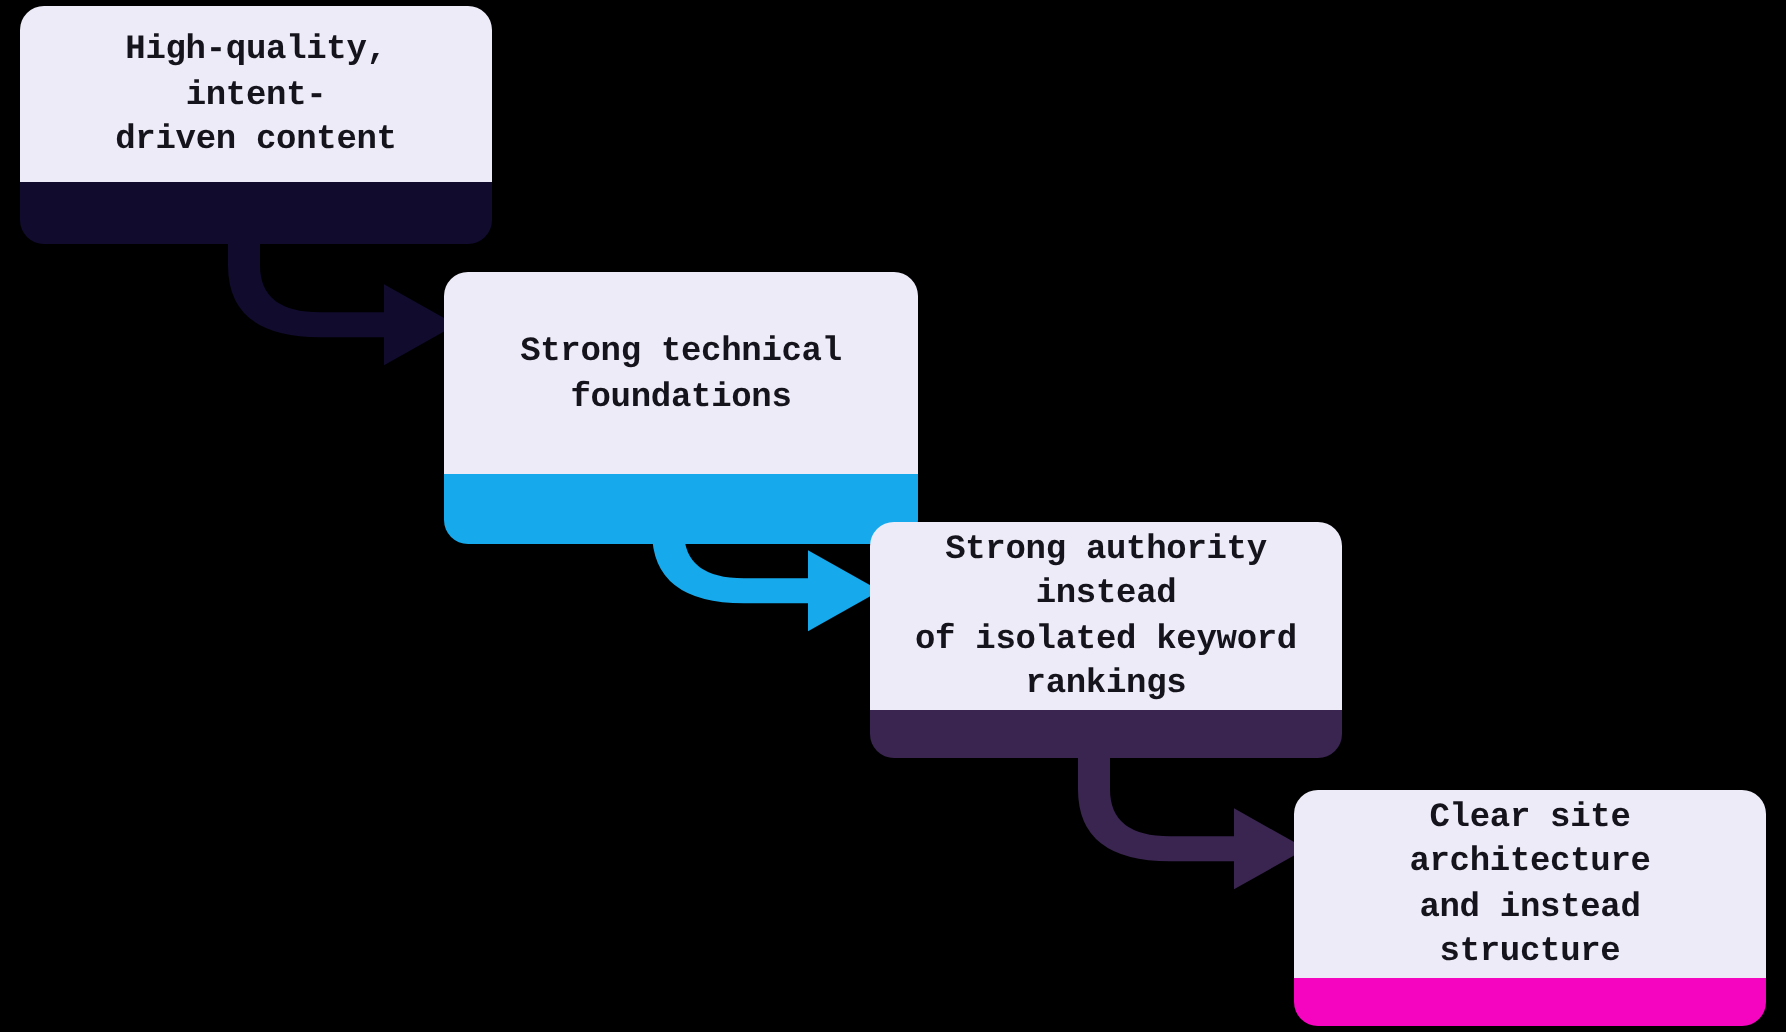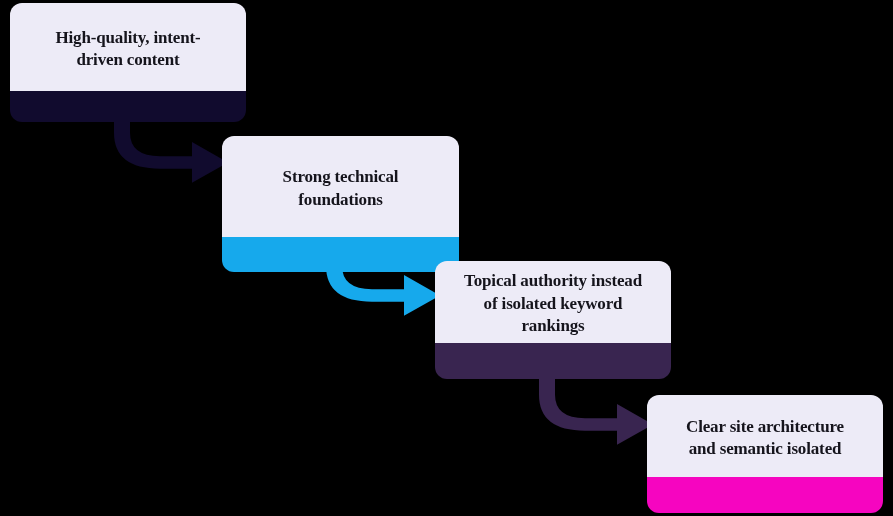--- a/index.html
+++ b/index.html
@@ -7,21 +7,21 @@
     margin: 0;
     padding: 0;
     background: #000000;
   }
   #canvas {
     position: relative;
     width: 893px;
     height: 516px;
     background: #000000;
     overflow: hidden;
-    font-family: Liberation Serif, serif;
+    font-family: Liberation Mono, monospace;
   }
   .card {
     position: absolute;
     border-radius: 12px;
     overflow: hidden;
     display: flex;
     flex-direction: column;
   }
   .card-body {
     flex: 1 1 auto;
@@ -78,28 +78,28 @@
   <div class="card" style="left:222px; top:136px; width:237px; height:136px;">
     <div class="card-body">
       <div class="card-label">Strong technical
 foundations</div>
     </div>
     <div class="card-footer" style="height:35px; background:#16a9ec;"></div>
   </div>
 
   <div class="card" style="left:435px; top:261px; width:236px; height:118px;">
     <div class="card-body">
-      <div class="card-label">Topical authority instead
+      <div class="card-label">Strong authority instead
 of isolated keyword
 rankings</div>
     </div>
     <div class="card-footer" style="height:36px; background:#392550;"></div>
   </div>
 
   <div class="card" style="left:647px; top:395px; width:236px; height:118px;">
     <div class="card-body">
       <div class="card-label">Clear site architecture
-and semantic isolated</div>
+and instead structure</div>
     </div>
     <div class="card-footer" style="height:36px; background:#f605c0;"></div>
   </div>
 
 </div>
 
 </body></html>

